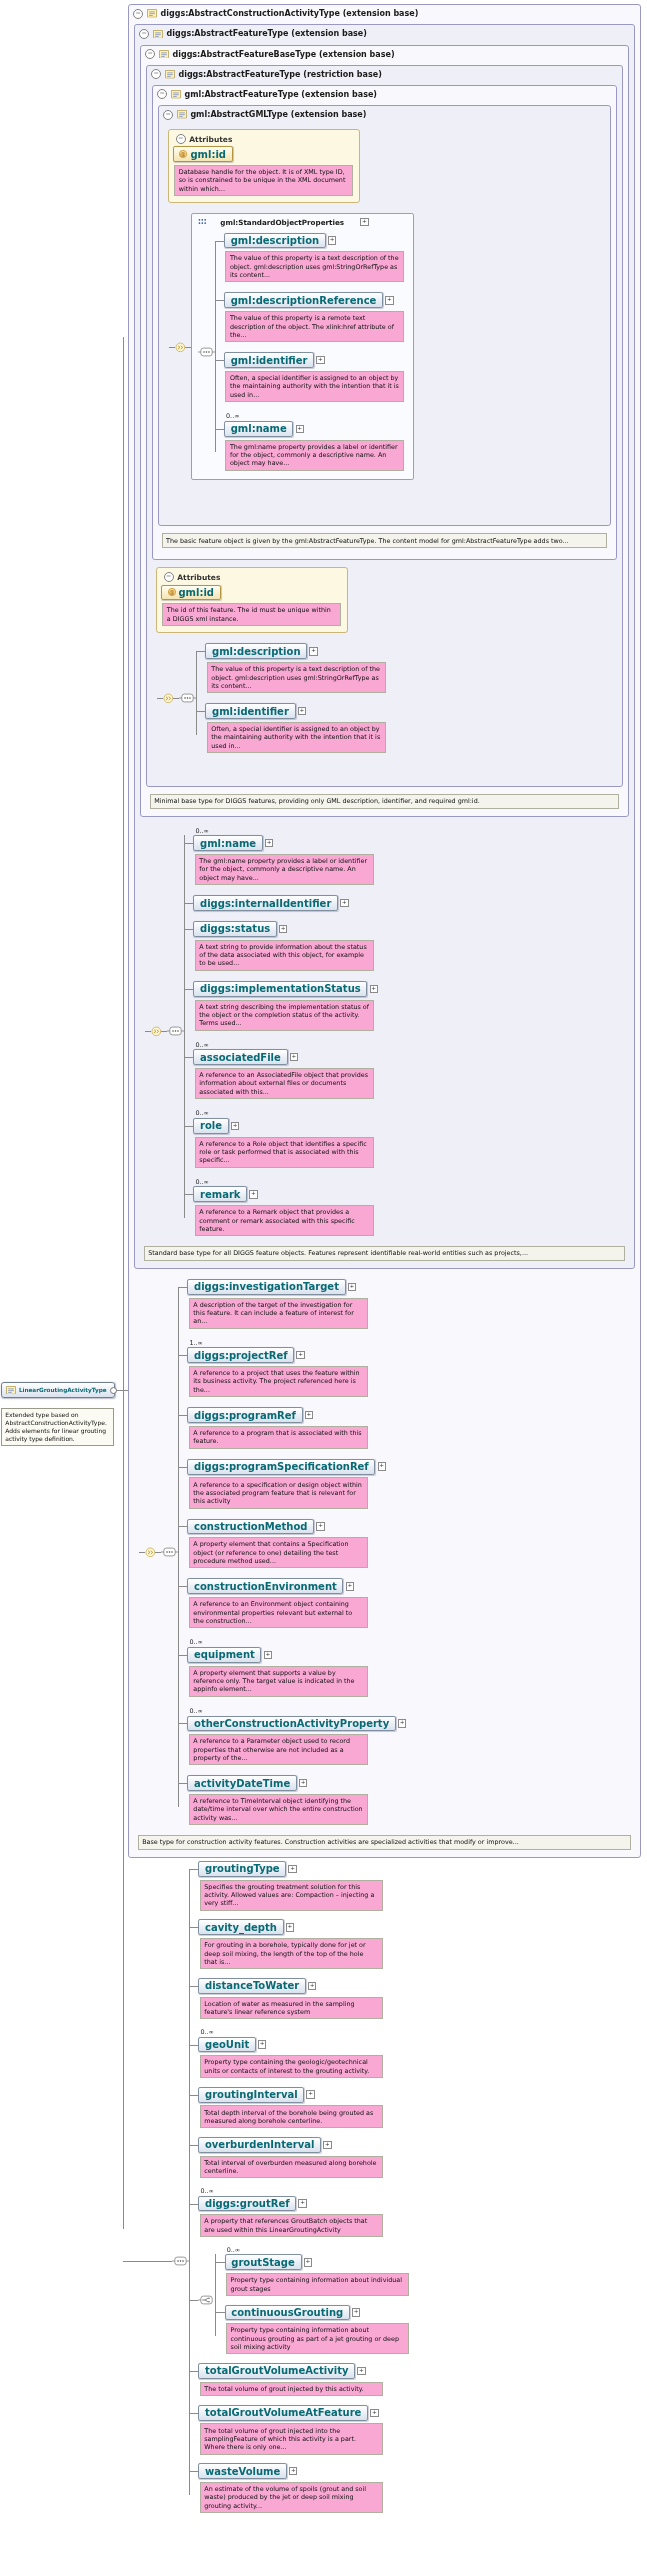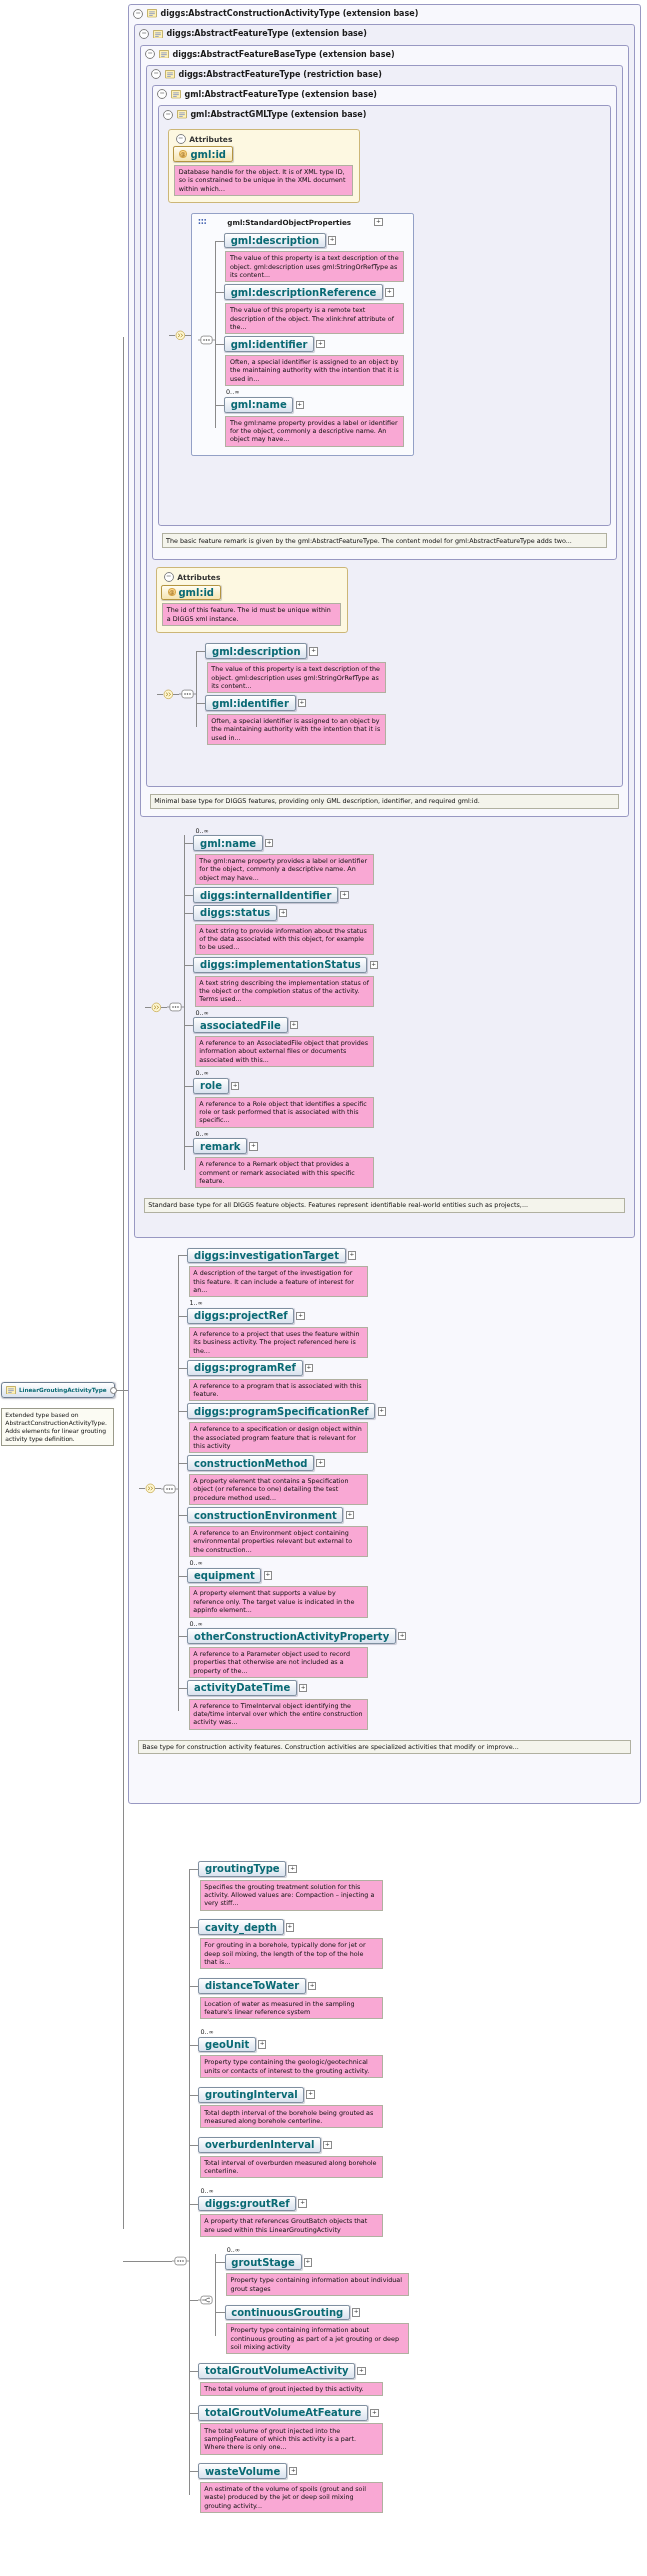--- a/index.html
+++ b/index.html
@@ -38,29 +38,29 @@
   .occ{font-size:6.4px;color:#222;margin:0 0 0.7px 2.1px;}
   .occ:empty{display:none;}
   .type-note{border:0.7px solid #b0b0a0;background:#f4f4ec;color:#111;font-size:6.4px;line-height:1.3;padding:2.1px 3.6px;margin:7.2px 7.2px 1.4px;}
 
   
   .jrow{display:flex;align-items:center;margin:10px 2.9px 10px 8.6px;}
   .jrow.start{align-items:flex-start;}
   .jicons{display:flex;align-items:center;flex:0 0 auto;}
   .lead{width:5.7px;height:0.7px;background:#8a8a8a;flex:0 0 auto;}
   .mid{width:5.7px;height:0.7px;background:#8a8a8a;flex:0 0 auto;}
-  .items{position:relative;display:flex;flex-direction:column;gap:2px;padding-left:9.3px;}
+  .items{position:relative;display:flex;flex-direction:column;gap:10px;padding-left:9.3px;}
   .items::before{content:"";position:absolute;left:0;top:8px;bottom:18.6px;width:0.7px;background:#8a8a8a;}
   .stub{position:relative;display:flex;align-items:center;}
   .stub::before{content:"";position:absolute;left:-9.3px;top:50%;width:9.3px;height:0.7px;background:#8a8a8a;}
   .choice-wrap{display:flex;align-items:center;}
 
   
   .sop{border:0.7px solid #93a0c6;border-radius:2.1px;background:#fafbfe;padding:2.1px 8.6px 8.6px 4.3px;width:max-content;}
-  .sop-header{display:flex;align-items:flex-start;gap:21px;padding:1.4px 1.4px 4.3px;}
+  .sop-header{display:flex;align-items:flex-start;gap:14px;padding:1.4px 1.4px 4.3px;}
   .sop-title{font-size:7.2px;font-weight:bold;color:#1a1a1a;}
 
   
   #root-area{position:absolute;left:1.4px;top:1382px;width:123px;}
   .root-chip{position:relative;display:flex;align-items:center;gap:2.9px;border:0.7px solid #6e7e90;border-radius:2.9px;background:linear-gradient(#ffffff,#d9e2ee);box-shadow:0.7px 0.7px 1.4px rgba(60,60,90,.35);padding:2.9px 7.2px 2.9px 3.6px;width:max-content;}
   .root-lbl{font-size:5.7px;font-weight:bold;color:#0a6a74;white-space:nowrap;}
   .conn-dot{position:absolute;right:-2.9px;top:50%;margin-top:-2.9px;width:5px;height:5px;border:0.7px solid #777;border-radius:50%;background:#fff;}
   .root-note{width:113px;border:0.7px solid #9a9a8a;background:#fbfbf3;color:#111;font-size:6px;line-height:1.3;padding:2.1px 2.9px;margin-top:10px;box-sizing:border-box;}
 
   
@@ -257,21 +257,21 @@
                             <span class="plusbox">+</span>
                           </div>
                         <div class="note">The gml:name property provides a label or identifier for the object, commonly a descriptive name. An object may have...</div>
                       </div>
                     </div>
                   </div>
                 </div>
               </div>
             </div>
 
-            <div class="type-note">The basic feature remark is given by the gml:AbstractFeatureType. The content model for gml:AbstractFeatureType adds two...</div>
+            <div class="type-note">The basic feature object is given by the gml:AbstractFeatureType. The content model for gml:AbstractFeatureType adds two...</div>
           </div>
 
           <div class="attrbox">
             <div class="tbox-header">
               <span class="toggle">−</span>
               <span class="attr-title">Attributes</span>
             </div>
             <div class="attr-item">
               <div class="chiprow">
                 <div class="chip attr-chip">

